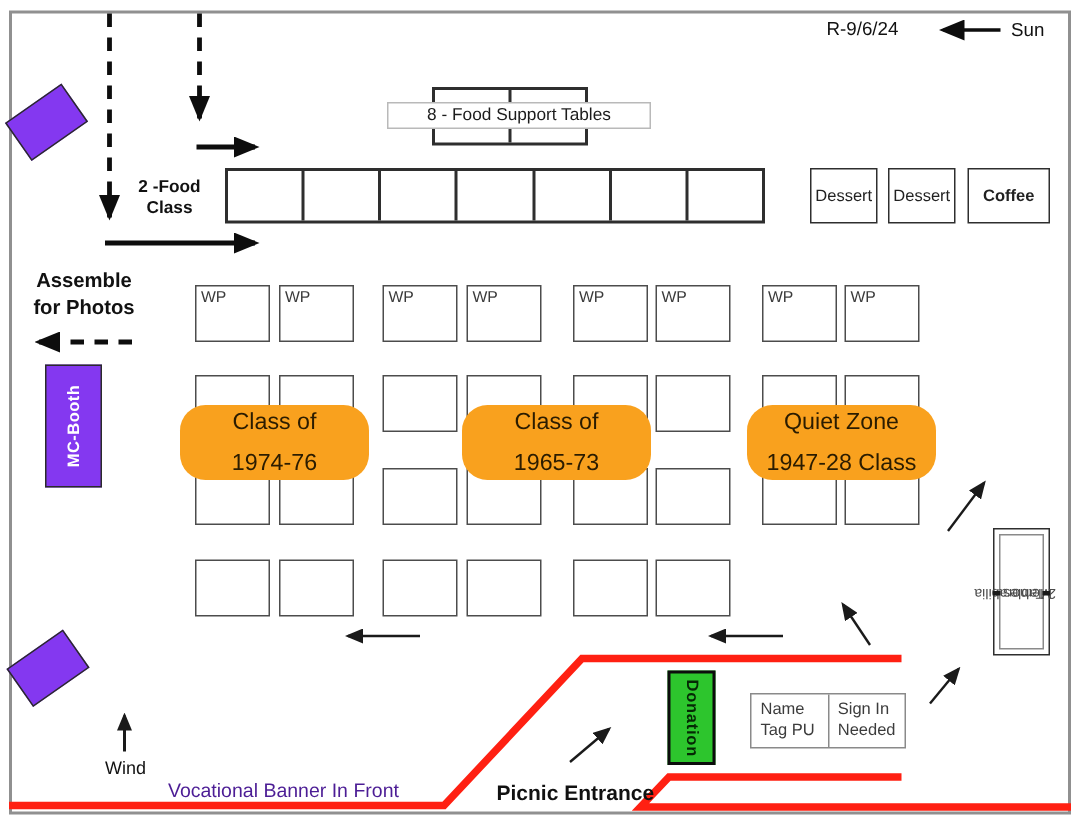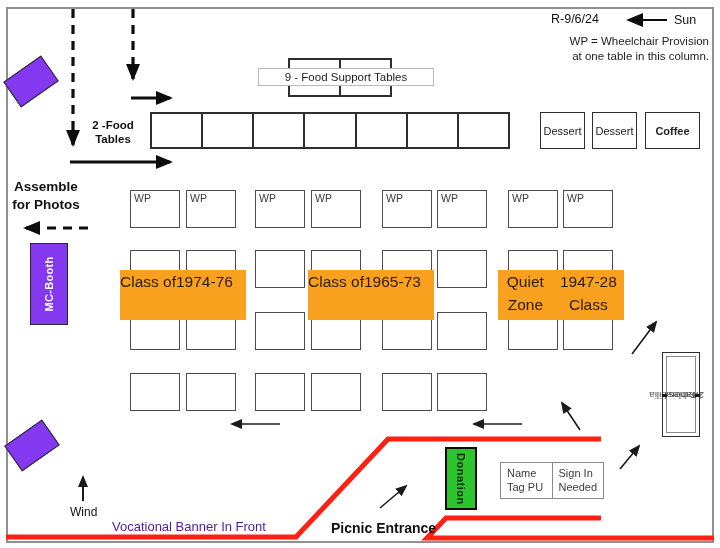--- a/index.html
+++ b/index.html
@@ -16,21 +16,21 @@
   
   .cellrow{display:flex;background:#fff;border:2px solid #2e2e2e;box-sizing:border-box;z-index:3;}
   .cellrow .cell{flex:1;border-right:2px solid #2e2e2e;}
   .cellrow .cell:last-child{border-right:none;}
   .overlabel{background:#fff;border:1.5px solid #b9b9b9;display:flex;align-items:center;justify-content:center;
     font-size:11.5px;color:#1c1c1c;z-index:6;box-sizing:border-box;white-space:nowrap;}
   .smallbox{border:1.5px solid #2e2e2e;background:#fff;display:flex;align-items:center;justify-content:center;
     font-size:11px;color:#222;z-index:3;box-sizing:border-box;}
   
   .banner{background:var(--orange);color:#2b1c00;text-align:center;font-size:15.5px;line-height:23px;
-    display:flex;flex-direction:row;justify-content:flex-start;z-index:5;}
+    display:flex;flex-direction:column;justify-content:space-between;z-index:5;border-radius:17px;}
   
   .purple-rect{width:46px;height:31px;background:var(--purple);border:1.5px solid #2b2b2b;z-index:3;box-sizing:border-box;}
   #mc-booth{width:38px;height:82px;background:var(--purple);border:1.5px solid #2b2b2b;z-index:3;box-sizing:border-box;
     display:flex;align-items:center;justify-content:center;}
   #mc-booth span{transform:rotate(-90deg);white-space:nowrap;color:#fff;font-weight:bold;font-size:11px;letter-spacing:.3px;}
   
   #donation{width:32px;height:63px;background:var(--green);border:2px solid #0c0c0c;z-index:4;box-sizing:border-box;
     display:flex;align-items:center;justify-content:center;}
   #donation span{writing-mode:vertical-rl;font-weight:bold;font-size:11px;color:#052805;letter-spacing:.5px;}
   
@@ -98,51 +98,47 @@
       <path d="M522 424 H474" marker-end="url(#mh-sm)"></path>
       <path d="M380 508 L406 486" marker-end="url(#mh-sm)"></path>
       <path d="M620 469 L639 446" marker-end="url(#mh-sm)"></path>
       <path d="M580 430 L562 403" marker-end="url(#mh-sm)"></path>
       <path d="M632 354 L656 322" marker-end="url(#mh-sm)"></path>
     </g>
   </svg>
 
   <div id="revision" class="abs txt" style="left:551px;top:12px;">R-9/6/24</div>
   <div id="sun-label" class="abs txt" style="left:674px;top:13px;">Sun</div>
-  <div id="wp-note" class="abs txt" style="left:539px;top:34px;">
-    <div>WP = Wheelchair Provision</div>
-    <div>at one table in this column.</div>
-  </div>
 
   <div class="abs cellrow" style="left:288px;top:58px;width:104px;height:39px;">
     <div class="cell"></div>
     <div class="cell"></div>
   </div>
-  <div class="abs overlabel" style="left:258px;top:68px;width:176px;height:18px;">9 - Food Support Tables</div>
+  <div class="abs overlabel" style="left:258px;top:68px;width:176px;height:18px;">8 - Food Support Tables</div>
 
   <div class="abs cellrow" style="left:150px;top:112px;width:360px;height:37px;">
     <div class="cell"></div>
     <div class="cell"></div>
     <div class="cell"></div>
     <div class="cell"></div>
     <div class="cell"></div>
     <div class="cell"></div>
     <div class="cell"></div>
   </div>
 
   <div id="food-lines" class="abs txt" style="left:86px;top:119px;width:54px;">
     <div>2 -Food</div>
-    <div>Tables</div>
+    <div>Class</div>
   </div>
 
   <div class="abs smallbox" style="left:540px;top:112px;width:45px;height:37px;">Dessert</div>
   <div class="abs smallbox" style="left:592px;top:112px;width:45px;height:37px;">Dessert</div>
   <div class="abs smallbox" style="left:645px;top:112px;width:55px;height:37px;font-weight:bold;">Coffee</div>
 
-  <div id="assemble" class="abs txt" style="left:0;top:178px;width:92px;">
+  <div id="assemble" class="abs txt" style="left:10px;top:178px;width:92px;">
     <div>Assemble</div>
     <div>for Photos</div>
   </div>
   <div id="mc-booth" class="abs" style="left:30px;top:243px;">
     <span>MC-Booth</span>
   </div>
   <div class="abs purple-rect" style="left:8px;top:66px;transform:rotate(-35deg);"></div>
   <div class="abs purple-rect" style="left:9px;top:430px;transform:rotate(-35deg);"></div>
 
   <div id="tables-grid" class="abs" style="left:0;top:0;">

